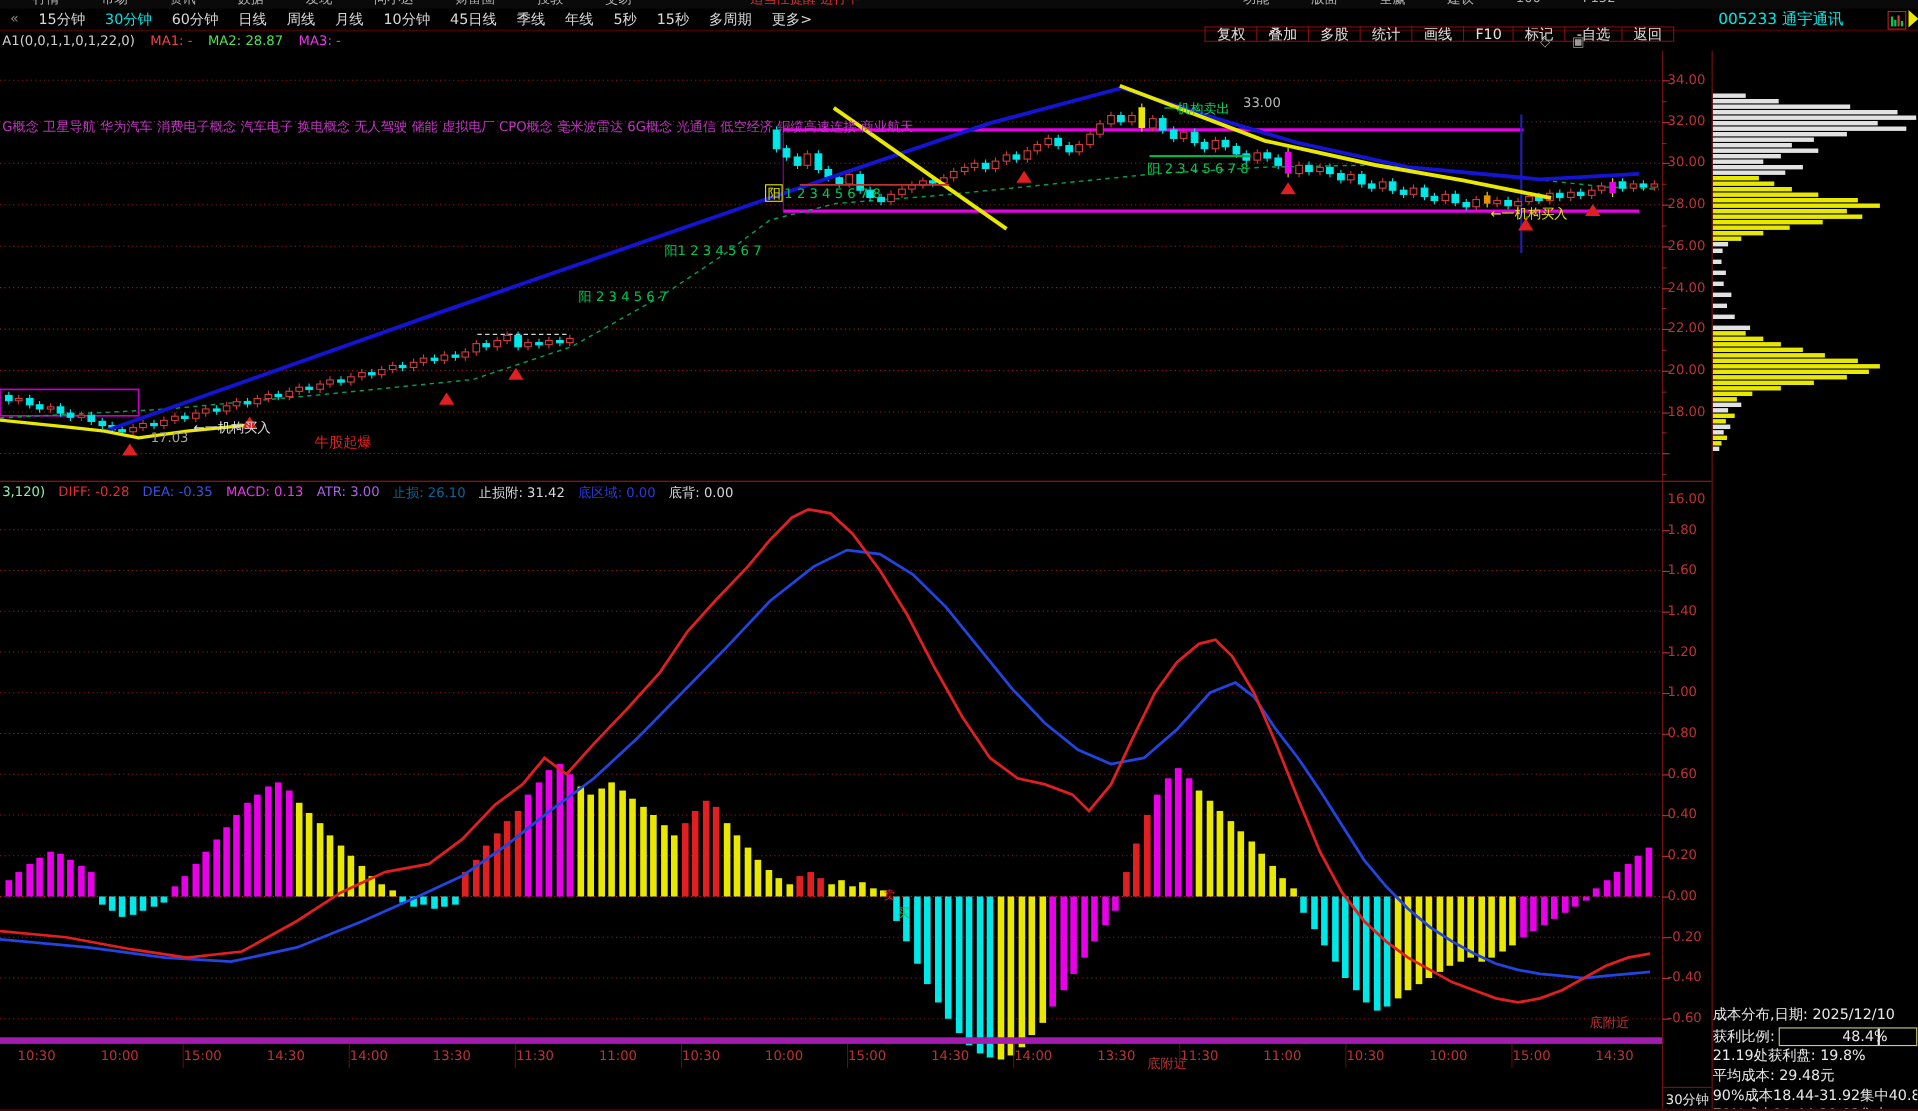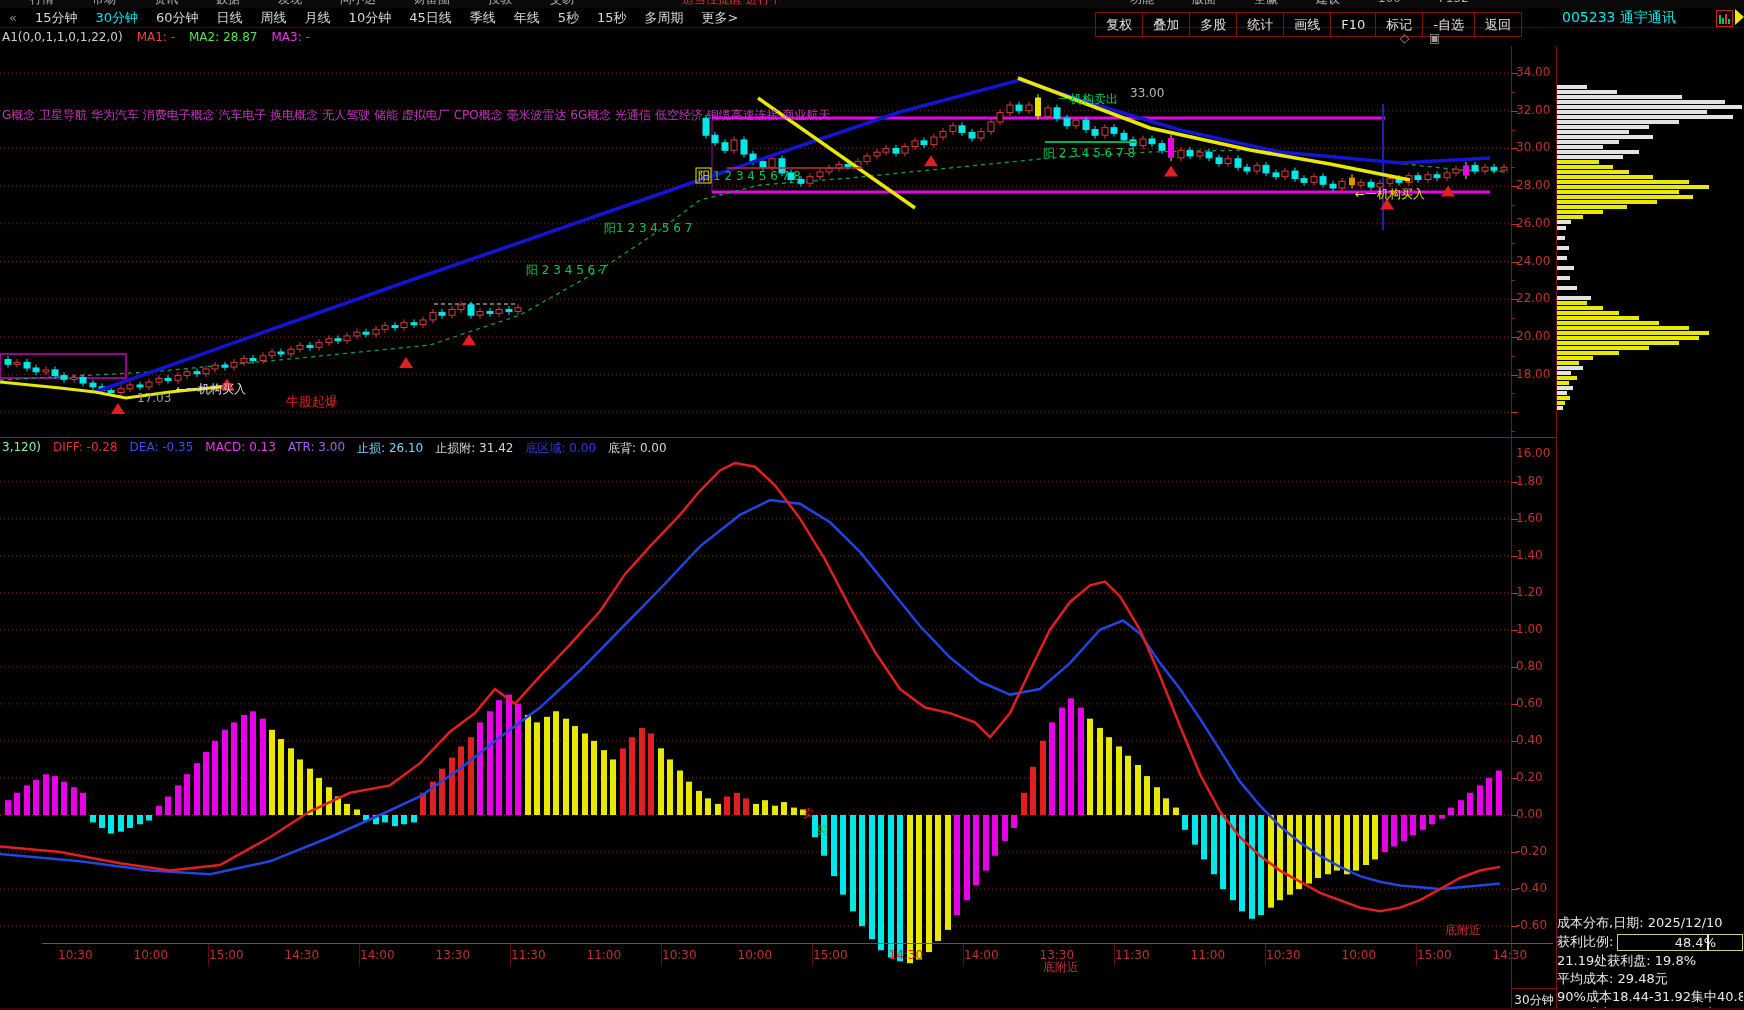--- a/index.html
+++ b/index.html
@@ -10,21 +10,21 @@
   #titlebar{left:0;top:0;width:1744px;height:8px;overflow:hidden;background:#0a0a0a;}
   #titlebar .inner{position:absolute;top:-9px;left:0;width:1744px;height:17px;
        font-size:12px;color:#b0b0b0;white-space:nowrap;}
   #titlebar .grp{position:absolute;top:0;display:flex;gap:38px;}
   #titlebar .alert{color:#e03232;}
   
   #periodbar{left:0;top:8px;width:1744px;height:19px;background:#000;
        border-bottom:1px solid #5a0000;display:flex;align-items:center;font-size:13px;}
   .period{margin:0 9px;color:#d8d8d8;cursor:default;white-space:nowrap;}
   .period.active{color:#00e8e8;}
-  #rightbtns{position:absolute;right:222px;top:12px;height:25px;display:flex;padding-left:46px;}
+  #rightbtns{position:absolute;right:222px;top:24px;height:14px;display:flex;padding-left:46px;}
   .tbtn{border:1px solid #801010;border-right:none;padding:0 10px;font-size:13px;
        color:#e0e0e0;display:flex;align-items:center;}
   .tbtn:last-child{border-right:1px solid #801010;}
   #stockid{position:absolute;left:1562px;top:9px;font-size:14px;color:#00e8e8;white-space:nowrap;}
   #miniicon{position:absolute;left:1716px;top:10px;width:15px;height:15px;border:1px solid #c02020;}
   #miniicon i{position:absolute;bottom:2px;width:2px;background:#00c850;}
   #playarrow{position:absolute;left:1735px;top:9px;width:0;height:0;
        border-left:9px solid #e8e800;border-top:8px solid transparent;border-bottom:8px solid transparent;}
   
   #indbar{left:0;top:28px;width:1744px;height:18px;font-size:12px;display:flex;gap:14px;
@@ -33,21 +33,21 @@
   #cornericons{position:absolute;left:1400px;top:31px;color:#9a9a9a;font-size:12px;letter-spacing:8px;}
   
   #tags{left:2px;top:107px;width:780px;font-size:12px;color:#c234c2;white-space:nowrap;z-index:5;}
   
   #macdhdr{left:2px;top:440px;height:16px;font-size:12px;display:flex;gap:12px;white-space:nowrap;z-index:5;}
   
   .vline{width:1px;background:#7a1414;top:46px;height:964px;}
   .axlabel{font-size:12px;color:#c03232;width:44px;}
   .tickdash{height:1px;background:#c03232;}
   
-  #timeaxis{left:0;top:943px;width:1511px;height:22px;border-top:1px solid #a21caf;margin-left:42px;}
+  #timeaxis{left:0;top:943px;width:1511px;height:22px;border-top:6px solid #a21caf;}
   .tlabel{position:absolute;top:4px;font-size:12px;color:#c03232;}
   .tvline{position:absolute;top:0;width:1px;height:22px;background:#5a0e0e;}
   #periodbox{left:1512px;top:988px;width:44px;height:22px;border-top:1px solid #7a1414;
        color:#e8e8e8;font-size:12px;text-align:center;line-height:22px;}
   
   #stats{left:1557px;top:914px;width:186px;font-size:13px;color:#e8e8e8;}
   #stats .row{height:18px;line-height:18px;white-space:nowrap;overflow:hidden;}
   #stats .boxrow{display:flex;align-items:center;height:20px;}
   #gaugebox{flex:1;height:15px;border:1px solid #cfcf7a;margin-left:4px;position:relative;}
   #gaugebox .val{position:absolute;right:26px;top:0;line-height:15px;font-size:13px;}
@@ -637,21 +637,21 @@
     <text x="803" y="771" fill="#e02020" font-size="11" font-family="&quot;DejaVu Sans&quot;,sans-serif">卖</text>
     <text x="816" y="788" fill="#00c850" font-size="11" font-family="&quot;DejaVu Sans&quot;,sans-serif">买</text>
   </svg>
 
 <div id="macdhdr" class="abs">
     <span style="color: #86efac;">3,120)</span>
     <span style="color: rgb(224, 50, 50);">DIFF: -0.28</span>
     <span style="color: rgb(60, 80, 232);">DEA: -0.35</span>
     <span style="color: rgb(232, 56, 232);">MACD: 0.13</span>
     <span style="color: rgb(168, 98, 232);">ATR: 3.00</span>
-    <span style="color: #7dd3fc;">止损: 26.10</span>
+    <span style="color: #0369a1;">止损: 26.10</span>
     <span style="color: rgb(216, 216, 216);">止损附: 31.42</span>
     <span style="color: rgb(42, 60, 224);">底区域: 0.00</span>
     <span style="color: rgb(216, 216, 216);">底背: 0.00</span>
   </div>
 
 <div class="abs vline" style="left:1511px"></div>
 <div class="abs vline" style="left:1556px"></div>
 <div id="priceaxis">
     <div class="abs axlabel" style="left: 1516px; top: 65px;">34.00</div>
     <div class="abs tickdash" style="left: 1511px; top: 73px; width: 7px;"></div>

